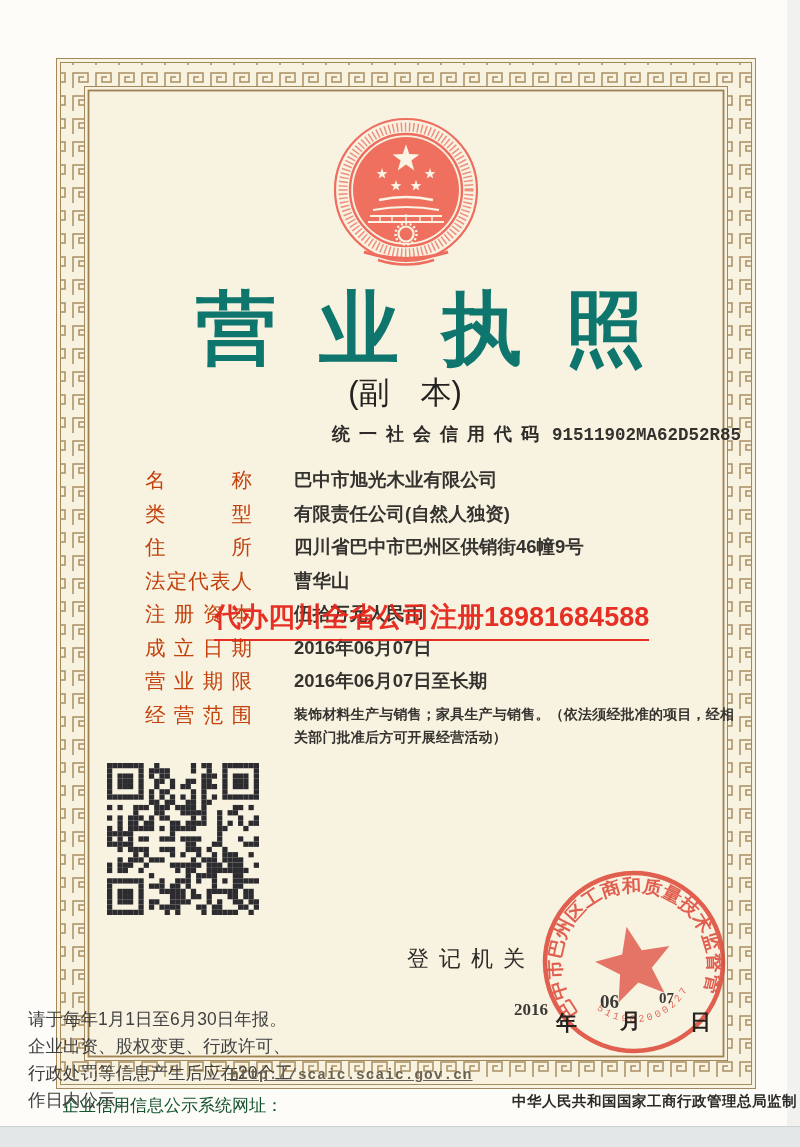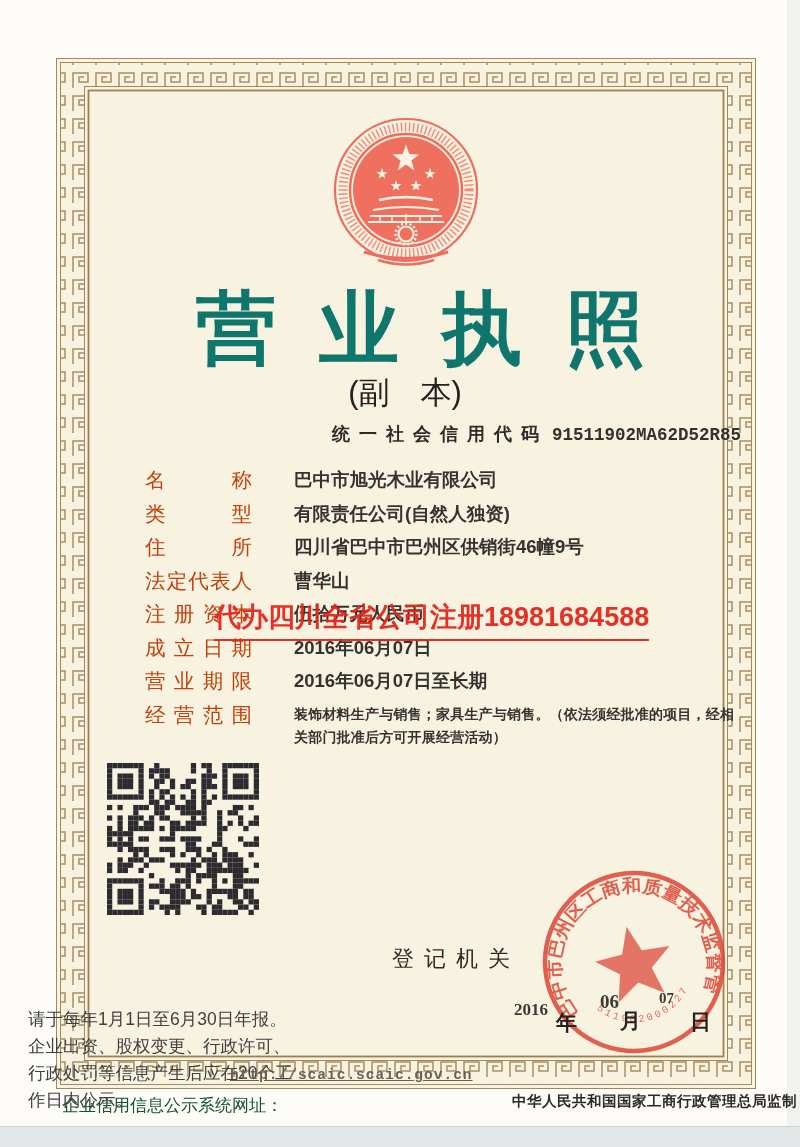--- a/index.html
+++ b/index.html
@@ -14,21 +14,21 @@
   .credit-line{position:absolute;left:332px;top:422px;white-space:nowrap;z-index:2;}
   .credit-label{font-size:18px;font-weight:bold;color:#2c2b28;letter-spacing:9px;}
   .credit-code{font-family:"Liberation Mono","DejaVu Sans Mono",monospace;font-size:17.5px;font-weight:bold;color:#33322e;margin-left:4px;}
   .fields{position:absolute;left:145px;top:468px;width:600px;z-index:2;}
   .frow{display:flex;align-items:flex-start;margin-bottom:10px;min-height:23.5px;}
   .flbl{display:inline-block;width:107px;font-size:20.5px;color:#c2410c;text-align:justify;text-align-last:justify;line-height:23px;flex:0 0 107px;}
   .fval{margin-left:42px;font-size:18.5px;font-weight:600;color:#34332f;line-height:23px;}
   .frow.scope .fval{font-size:14px;width:472px;line-height:1.65;letter-spacing:0.2px;}
   .watermark{position:absolute;left:214px;top:599px;font-size:27px;font-weight:bold;color:#e6261b;white-space:nowrap;border-bottom:2px solid #e6261b;padding-bottom:4px;opacity:.95;z-index:4;letter-spacing:0;}
   .qr{position:absolute;left:107px;top:763px;width:152px;height:152px;z-index:2;}
-  .reg-label{position:absolute;left:392px;top:944px;font-size:22px;color:#2c2b28;letter-spacing:10px;white-space:nowrap;z-index:2;}
+  .reg-label{position:absolute;left:407px;top:944px;font-size:22px;color:#2c2b28;letter-spacing:10px;white-space:nowrap;z-index:2;}
   .stamp{position:absolute;left:536px;top:864px;z-index:3;opacity:.88;}
   .d-num{position:absolute;font-family:"Liberation Serif","DejaVu Serif",serif;font-weight:bold;color:#3a3936;z-index:4;}
   .d-unit{position:absolute;font-size:21px;font-weight:bold;color:#242320;z-index:4;}
   .footnote{position:absolute;left:28px;top:1006px;width:350px;font-size:17.5px;color:#404040;line-height:27px;z-index:3;}
   .gov-url{position:absolute;left:230px;top:1067px;font-family:"Liberation Mono","DejaVu Sans Mono",monospace;font-size:14.5px;font-weight:bold;color:#6b6152;letter-spacing:1px;text-decoration:underline;z-index:3;}
   .site-label{position:absolute;left:62px;top:1094px;font-size:17px;color:#14532d;z-index:2;}
   .issuer{position:absolute;left:512px;top:1092px;font-size:14.5px;font-weight:600;color:#2c2b28;letter-spacing:0.5px;z-index:2;}
   .edge-bottom{position:absolute;left:0;top:1126px;width:800px;height:21px;background:#e3e7e7;border-top:1px solid #ccd3d3;z-index:5;}
   .edge-right{position:absolute;right:0;top:0;width:13px;height:1147px;background:#f1f2f0;z-index:0;}
 </style>

